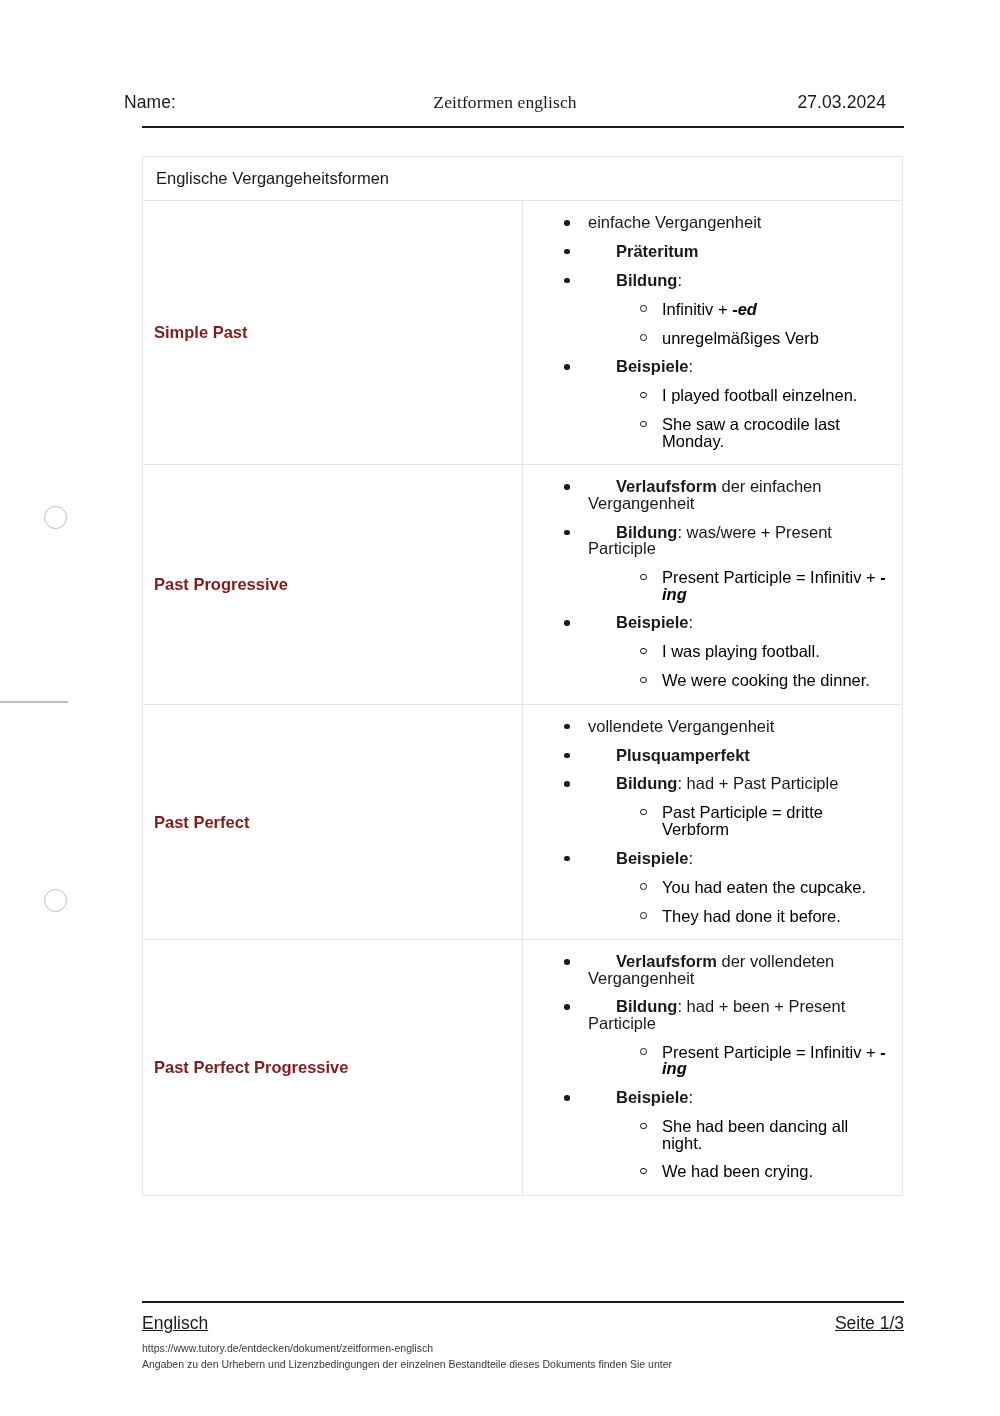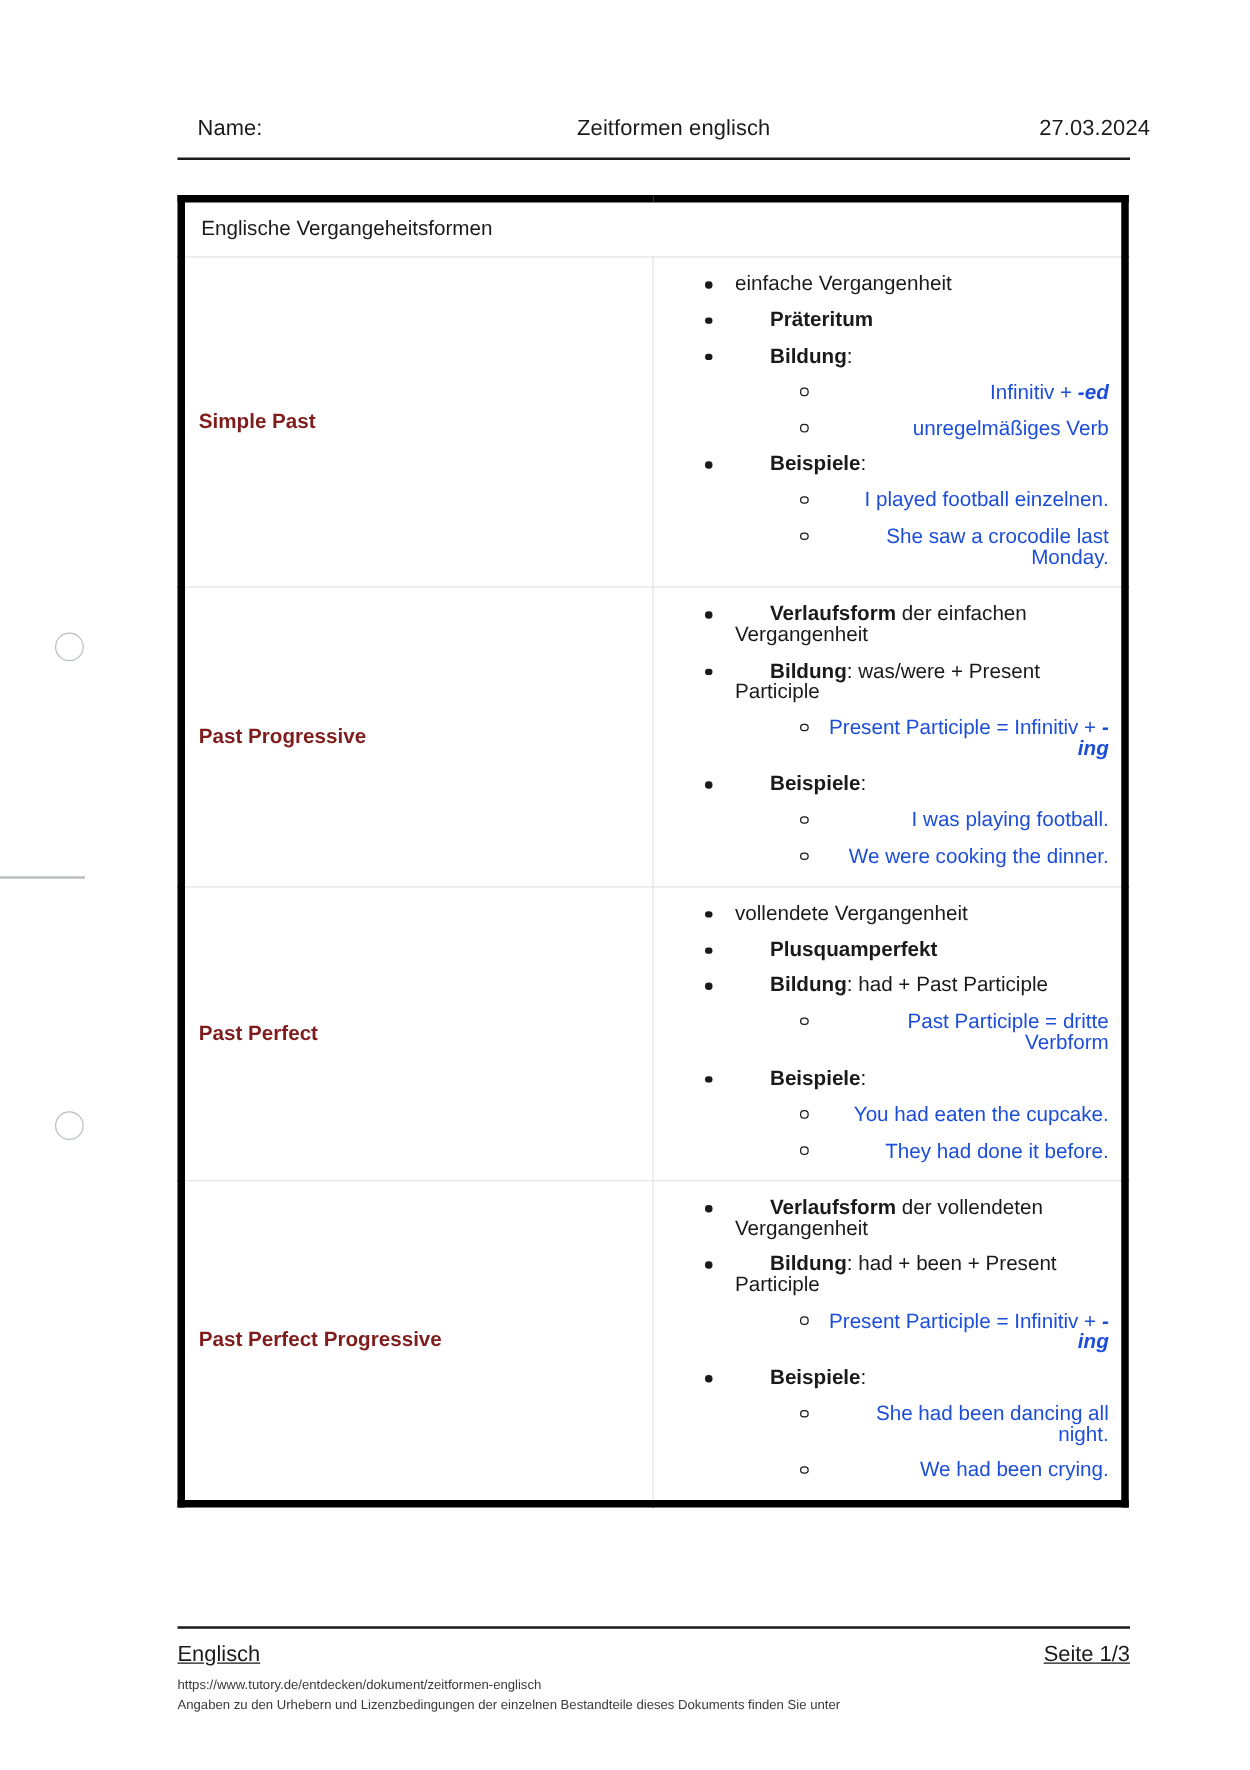--- a/index.html
+++ b/index.html
@@ -42,57 +42,58 @@
     left: 0;
     top: 701px;
     width: 68px;
     height: 2px;
     background: #b9bfc4;
   }
 
   
   .doc-header {
     position: absolute;
-    left: 158px;
+    left: 124px;
     top: 92px;
     width: 762px;
     display: flex;
     align-items: baseline;
     justify-content: space-between;
     font-size: 17.5px;
     color: #1a1a1a;
     letter-spacing: .1px;
   }
   .doc-header .h-name  { flex: 0 0 auto; }
   .doc-header .h-title {
     position: absolute;
     left: 0; right: 0;
     text-align: center;
     pointer-events: none;
+    font-family: Liberation Serif, serif;
   }
   .doc-header .h-date  { flex: 0 0 auto; margin-left: auto; }
 
   .header-rule {
     position: absolute;
     left: 142px;
     top: 126px;
     width: 762px;
     height: 2px;
     background: #1a1a1a;
   }
 
   
   .tense-table {
     position: absolute;
     left: 142px;
     top: 156px;
     width: 761px;
     border-collapse: collapse;
     table-layout: fixed;
-    border: 6px solid #000000;
+    border: 1px solid #000000;
   }
   .tense-table td {
     border: 1px solid #e3e5e7;
     vertical-align: middle;
     padding: 0;
   }
   .tbl-caption-cell {
     padding: 12px 0 12px 13px !important;
     font-size: 16.5px;
     color: #1a1a1a;
@@ -139,22 +140,21 @@
     margin: 12.4px 0 0 0;
     padding: 0 0 0 52px;
     list-style: none;
   }
   ul.lvl2 > li {
     position: relative;
     font-size: 16.5px;
     line-height: 1.0;
     padding: 0 0 0 22px;
     margin: 0 0 12.4px 0;
-    color: #1d4ed8;
-    text-align: right;
+    color: #000000;
   }
   ul.lvl2 > li:last-child { margin-bottom: 0; }
   ul.lvl2 > li > .bullet-ring {
     position: absolute;
     left: 0;
     top: 4.5px;
     width: 6.5px;
     height: 6.5px;
     border: 1.3px solid #1a1a1a;
     border-radius: 50%;

